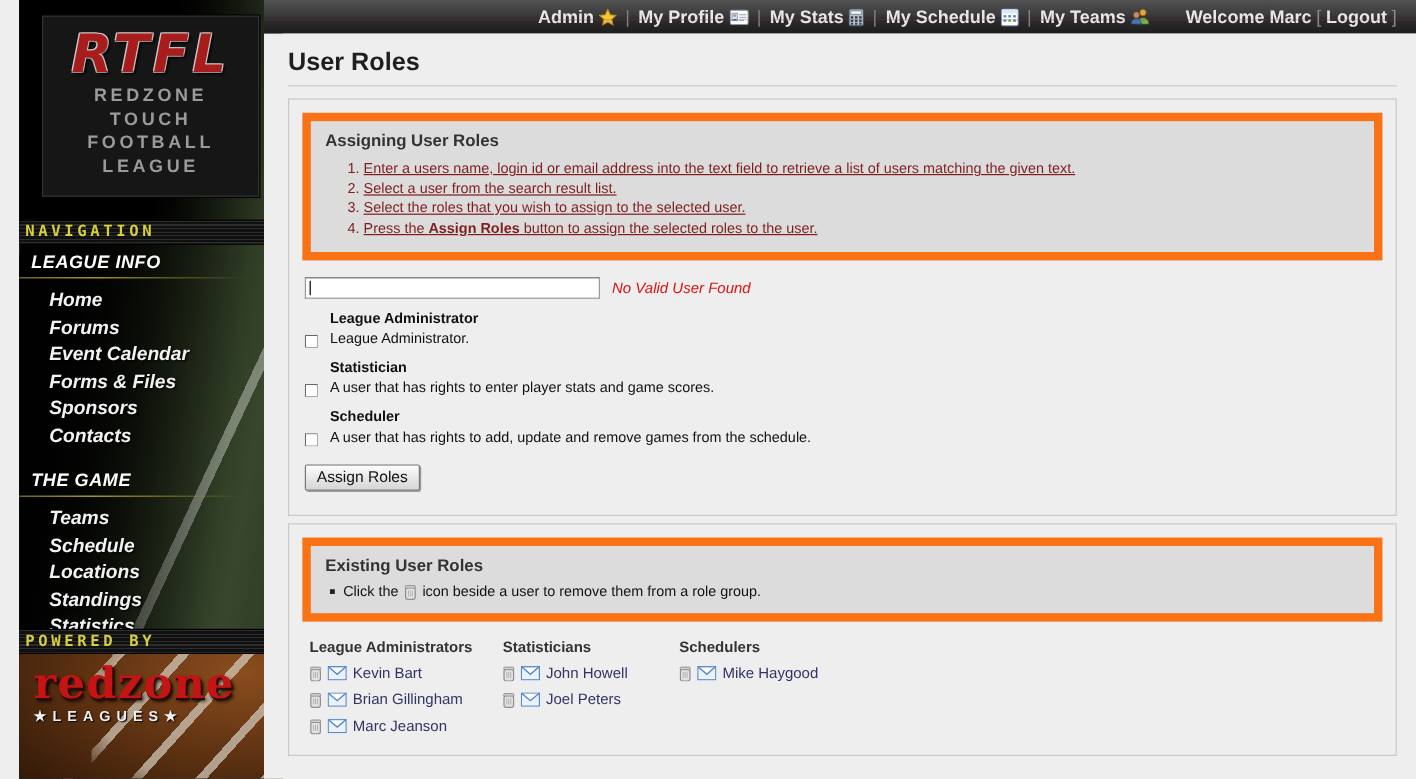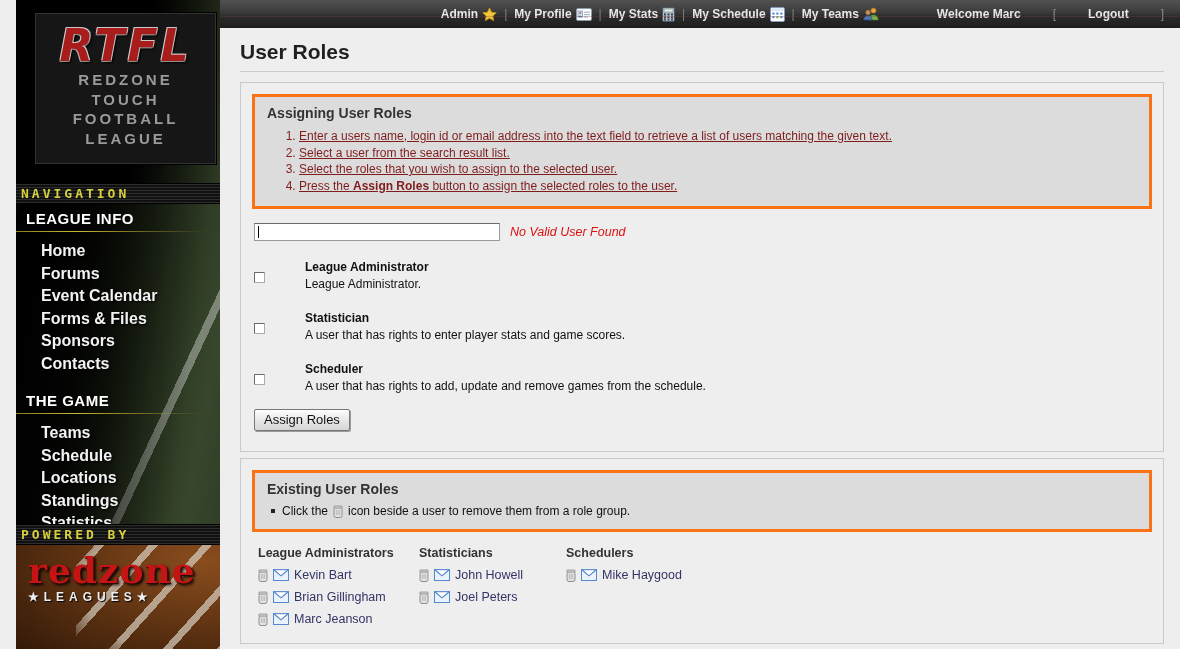--- a/index.html
+++ b/index.html
@@ -30,62 +30,62 @@
       font-size:44px; line-height:48px; letter-spacing:3px; color:#a81c1c;
       text-shadow:-1px -1px 0 #c8c8c8, 1px -1px 0 #c8c8c8, -1px 1px 0 #909090, 1px 1px 0 #707070, 2px 2px 2px #000; }
   .logo-line { font-weight:bold; font-size:15px; line-height:19.5px; letter-spacing:3px; color:#9a9a9a; }
   .band { position:absolute; left:0; width:220px; height:21px;
       background:repeating-linear-gradient(180deg,#2d2d2d 0 1px,#101010 1px 3px);
       border-top:1px solid #000; border-bottom:1px solid #000;
       color:var(--accent-yellow,#d6cf3e); font-family:"DejaVu Sans Mono", monospace;
       font-weight:bold; font-size:13px; letter-spacing:3px; line-height:20px; padding-left:5px; }
   .band-nav { top:183px; } .band-powered { top:524px; }
   #side-sections { position:absolute; left:0; top:210px; width:220px; }
-  .side-section { padding:0 0 0 10px; margin-bottom:17px; }
+  .side-section { padding:0 0 0 10px; margin-bottom:17px;font-style:italic; }
   .side-heading { color:#fff; font-weight:bold; font-size:15px; letter-spacing:.5px; }
   .side-underline { height:1px; margin:4px 0 8px -10px; width:205px;
       background:linear-gradient(90deg, #8a7d22, #c8b932 30%, rgba(80,70,20,.2) 90%, transparent); }
   .side-item { color:#f2f2f2; font-weight:bold; font-size:16px; line-height:22.5px;
       padding-left:15px; text-shadow:1px 1px 2px #000; cursor:pointer; }
   .powered-logo { position:absolute; left:12px; top:552px; cursor:pointer; }
   .powered-name { font-family:"DejaVu Serif", serif; font-weight:900; font-size:36px; line-height:36px;
       letter-spacing:1px; color:var(--brand-red,#c41414); text-shadow:1px 1px 0 #2a0a0a, 2px 2px 3px #000; }
   .powered-sub { margin-top:2px; color:#eee; font-weight:bold; font-size:12px; letter-spacing:5px;
       text-shadow:1px 1px 1px #000; }
 
   
   #topbar { position:absolute; left:220px; top:0; width:960px; height:28px;
       background:linear-gradient(180deg,#525252 0%,#3c3c3c 42%,#2c2c2c 58%,#1d1d1d 100%);
       display:flex; align-items:center; justify-content:flex-end; padding-right:12px;
-      color:#e8e8e8; font-size:12px; font-weight:bold;gap:28px; }
+      color:#e8e8e8; font-size:15px; font-weight:bold; }
   #topbar::after { content:""; position:absolute; left:0; top:16px; width:100%; height:1px;
       background:rgba(140,60,60,.30); }
   .tb-item { display:inline-flex; align-items:center; gap:4px; cursor:pointer; white-space:nowrap; }
   .sep { color:#808080; margin:0 7px; font-weight:normal; }
   .tb-welcome { margin-left:30px; white-space:nowrap; }
   .tb-bracket { color:#8a8a8a; font-weight:normal; margin:0 4px; }
   .tb-logout { cursor:pointer; white-space:nowrap; }
   .icon { display:inline-flex; align-items:center; }
   .icon svg { display:block; }
 
   
   #content { position:absolute; left:220px; top:28px; width:960px; height:621px;
       background:#eee; padding:10px 16px 0 20px; overflow:hidden; }
   h1 { font-size:21px; color:#1f1f1f; margin:2px 0 0; }
   .title-rule { border:none; border-top:1px solid #cbcbcb; margin:7px 0 10px; }
   .outer { border:1px solid #c9c9c9; padding:11px; }
-  .graybox { background:#dcdcdc; border:3px solid #f97316; padding:6px 12px 8px; }
+  .graybox { background:#dcdcdc; border:7px solid #f97316; padding:6px 12px 8px; }
   .graybox h2 { font-size:14px; color:#333; margin:2px 0 7px; }
   ol.instructions { margin:0 0 4px 14px; padding-left:18px; font-size:12px; line-height:16.5px; color:#7f1d1d;text-decoration:underline; }
   .search-row { display:flex; align-items:center; margin:14px 0 0 2px; }
   .search-input { width:246px; height:18px; border:1px solid #9a9a9a; border-top-color:#6a6a6a;
       font-size:12px; padding:1px 3px; font-family:inherit;
       background:linear-gradient(#000,#000) no-repeat 3px 2px / 1px 12px, #fff; }
   .search-status { color:var(--error,#dd1111); font-style:italic; font-size:12.5px; margin-left:10px; }
-  .role-row { display:flex; align-items:center; margin:19px 0 0 2px;gap:30px; }
+  .role-row { display:flex; align-items:flex-end; margin:9px 0 0 2px; }
   .cb { width:11px; height:11px; background:#fff; border:1px solid;
       border-color:#6a6a6a #aaa #aaa #6a6a6a; border-radius:1px; margin:3px 10px 0 0; cursor:pointer; flex:none; }
   .role-name { font-weight:bold; font-size:12px; color:#111; line-height:15px; }
   .role-desc { font-size:12px; color:#111; line-height:15px; margin-top:2px; }
   .assign-btn { margin:15px 0 9px 2px; font-size:13px; font-family:inherit; color:#111;
       background:linear-gradient(180deg,#fdfdfd,#e4e4e4 60%,#d6d6d6); border:1px solid #777;
       border-radius:2px; padding:2px 9px 3px; box-shadow:1px 1px 0 rgba(0,0,0,.35); cursor:pointer; }
   .outer-existing { margin-top:6px; }
   .note-row { display:flex; align-items:center; font-size:12px; color:#111; margin:1px 0 3px 4px; gap:5px; }
   .bullet { width:4px; height:4px; background:#222; flex:none; margin-right:2px; }

